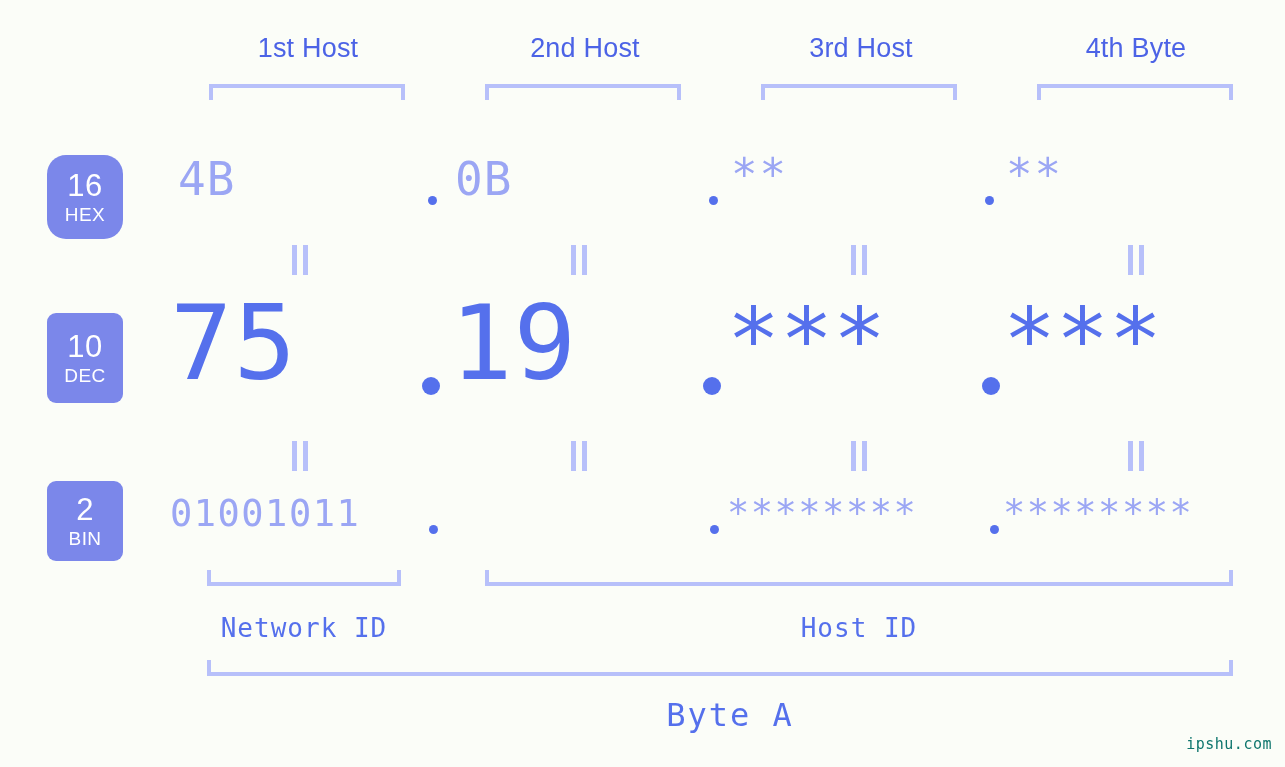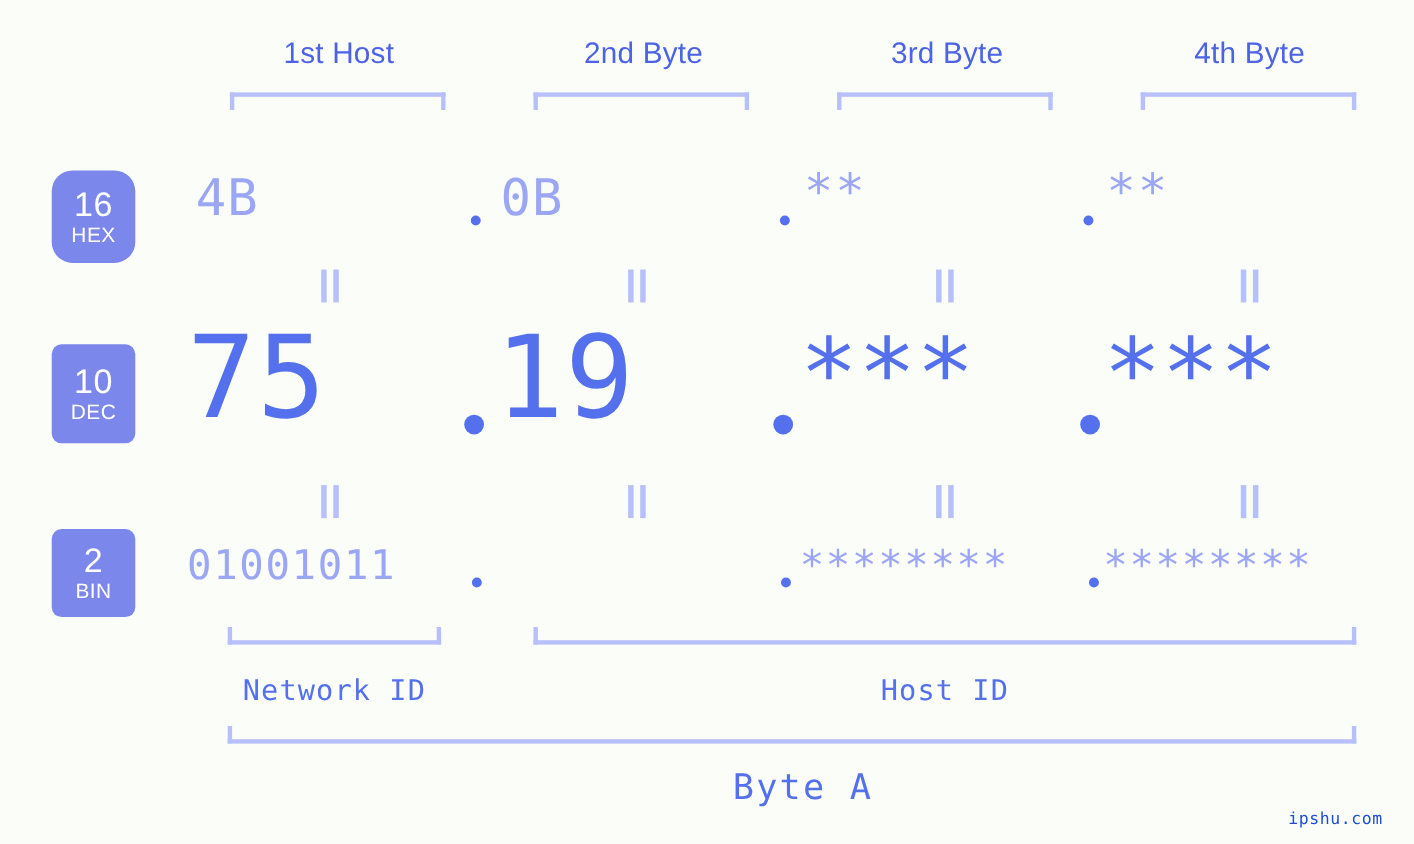--- a/index.html
+++ b/index.html
@@ -168,36 +168,36 @@
     text-align: center;
     font-family: "DejaVu Sans Mono", "Liberation Mono", monospace;
     font-size: 32px;
     color: #5570ec;
     letter-spacing: 2px;
   }
 
   
   #watermark {
     position: absolute;
-    right: 28px;
+    right: 13px;
     bottom: 14px;
     font-family: "DejaVu Sans Mono", "Liberation Mono", monospace;
     font-size: 15px;
-    color: #1d4ed8;
+    color: #0f766e;
     letter-spacing: 0.5px;
   }
 </style>
 </head>
 <body>
 
 <div id="stage">
 
   <div class="byte-header" style="left:178px;">1st Host</div>
-  <div class="byte-header" style="left:455px;">2nd Byte</div>
-  <div class="byte-header" style="left:731px;">3rd Byte</div>
+  <div class="byte-header" style="left:455px;">2nd Host</div>
+  <div class="byte-header" style="left:731px;">3rd Host</div>
   <div class="byte-header" style="left:1006px;">4th Byte</div>
 
   <div class="bracket-top" style="left:209px;  width:196px;"></div>
   <div class="bracket-top" style="left:485px;  width:196px;"></div>
   <div class="bracket-top" style="left:761px;  width:196px;"></div>
   <div class="bracket-top" style="left:1037px; width:196px;"></div>
 
   <div class="base-badge" id="badge-hex">
     <span class="num">16</span>
     <span class="nam">HEX</span>

